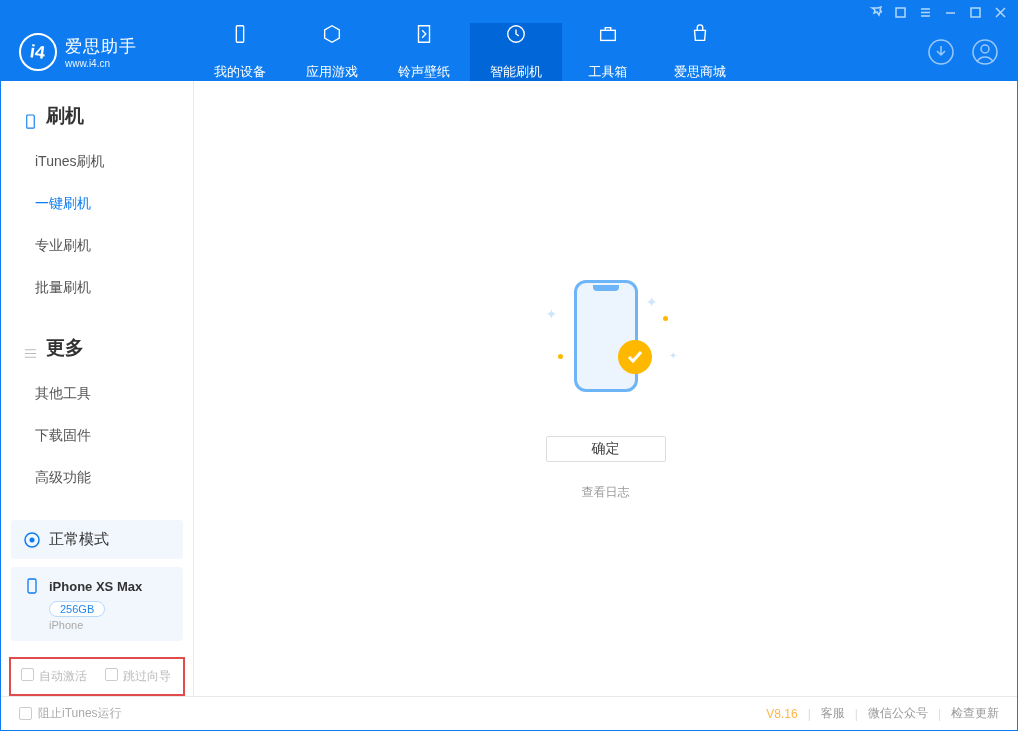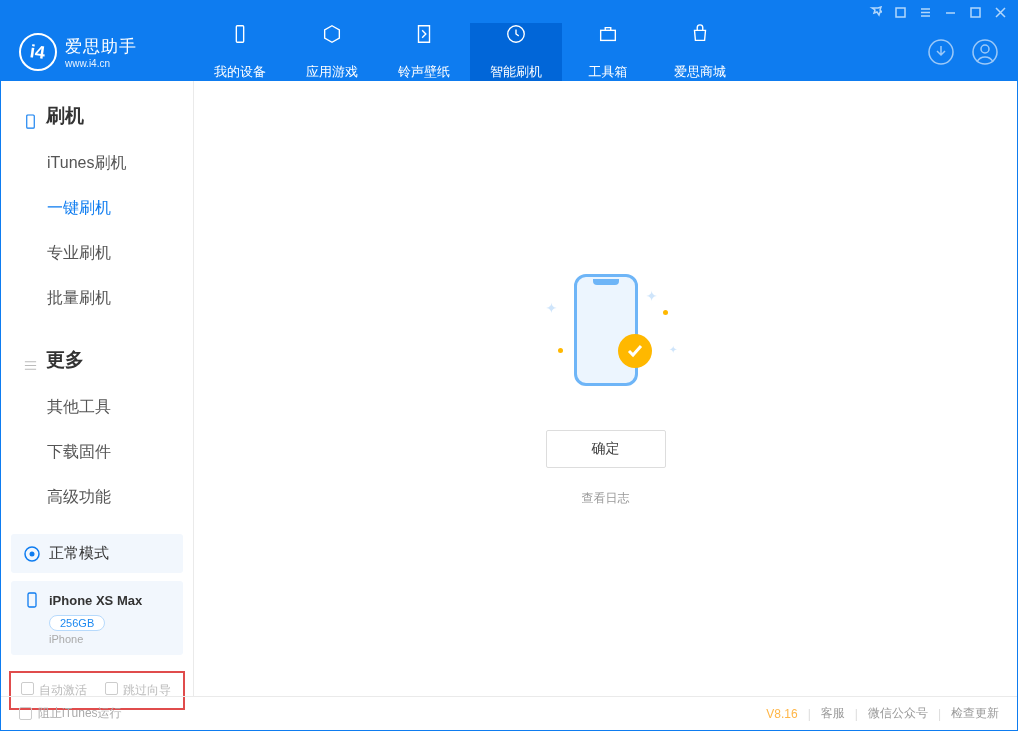--- a/index.html
+++ b/index.html
@@ -19,21 +19,21 @@
 .nav-item.active{background:#0166d8}
 .nav-icon{width:22px;height:22px}
 .header-right{margin-left:auto;display:flex;gap:16px;align-items:center}
 .header-right svg{width:28px;height:28px;stroke:#9cc9f8;fill:none;stroke-width:1.5;cursor:pointer}
 .body{flex:1;display:flex;min-height:0}
 .sidebar{width:193px;border-right:1px solid #eaeaea;display:flex;flex-direction:column}
 .side-section{padding:14px 0 0}
 .side-header{display:flex;align-items:flex-end;gap:8px;padding:8px 22px;color:#333;font-size:19px;font-weight:600}
 .side-header svg{width:15px;height:15px}
 .side-items{padding:4px 0}
-.side-item{padding:12px 18px 12px 46px;font-size:16px;color:#555;cursor:pointer}
+.side-item{padding:12px 18px 12px 34px;font-size:14px;color:#555;cursor:pointer}
 .side-item.active{color:#0e7cf0}
 .side-bottom{margin-top:auto;padding:10px}
 .mode-card{background:#f2f7fd;border-radius:3px;padding:10px 12px;display:flex;align-items:flex-end;gap:8px;font-size:15px;color:#333;margin-bottom:8px}
 .mode-card svg{width:18px;height:18px}
 .device-card{background:#f2f7fd;border-radius:3px;padding:10px 12px}
 .device-row{display:flex;align-items:center;gap:8px}
 .device-row svg{width:18px;height:18px}
 .device-name{font-size:13px;font-weight:600;color:#333}
 .capacity-badge{display:inline-block;background:#fff;border:1px solid #b7dafc;color:#1d89f0;font-size:11px;padding:1px 10px;border-radius:9px;margin:6px 0 2px 26px}
 .device-type{font-size:11px;color:#aaa;margin-left:26px}
@@ -47,21 +47,21 @@
 .check-badge{position:absolute;width:34px;height:34px;background:#ffb800;border-radius:50%;right:24px;top:64px;display:flex;align-items:center;justify-content:center}
 .check-badge svg{width:18px;height:18px;stroke:#fff;stroke-width:3;fill:none}
 .sparkle{position:absolute;color:#cfe5fb;font-size:14px}
 .s1{left:10px;top:30px}
 .s2{right:18px;top:18px}
 .s3{right:-2px;top:74px;font-size:10px}
 .dot{position:absolute;width:5px;height:5px;border-radius:50%;background:#ffb800}
 .d1{left:22px;top:78px}
 .d2{right:8px;top:40px}
 .success-text{font-size:17px;color:#333;font-weight:500;margin-bottom:28px}
-.ok-btn{width:120px;height:38px;border:1px solid #ddd;background:#fff;font-size:14px;color:#444;cursor:pointer;border-radius:2px}
+.ok-btn{width:120px;height:26px;border:1px solid #ddd;background:#fff;font-size:14px;color:#444;cursor:pointer;border-radius:2px}
 .log-link{margin-top:22px;font-size:12px;color:#999;cursor:pointer}
 .footer{height:34px;border-top:1px solid #eaeaea;display:flex;align-items:center;padding:6px 18px;font-size:12px;color:#aaa}
 .footer-chk{display:flex;align-items:center;gap:6px}
 .footer-chk .chk-box{border-color:#ccc}
 .footer-right{margin-left:auto;display:flex;align-items:center;gap:10px}
 .version{color:#ffb648}
 .footer-link{color:#999;cursor:pointer}
 .divider{color:#ddd}
 </style>
 </head>

